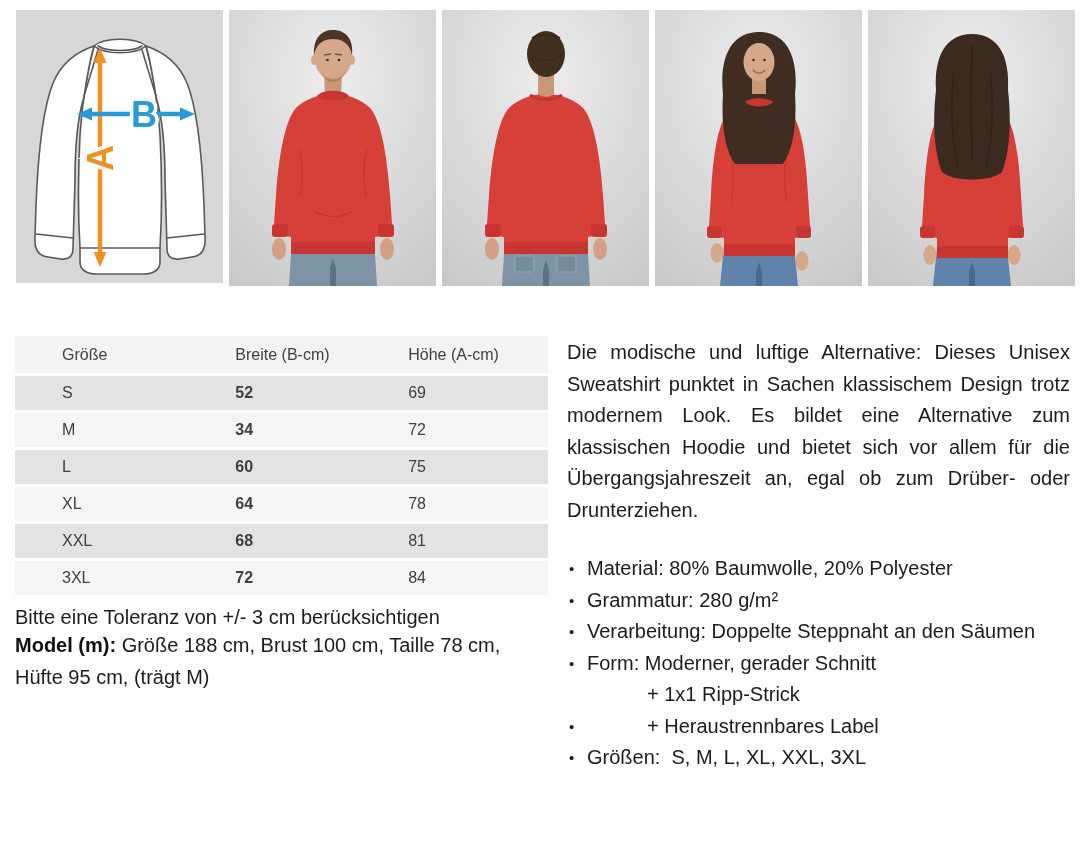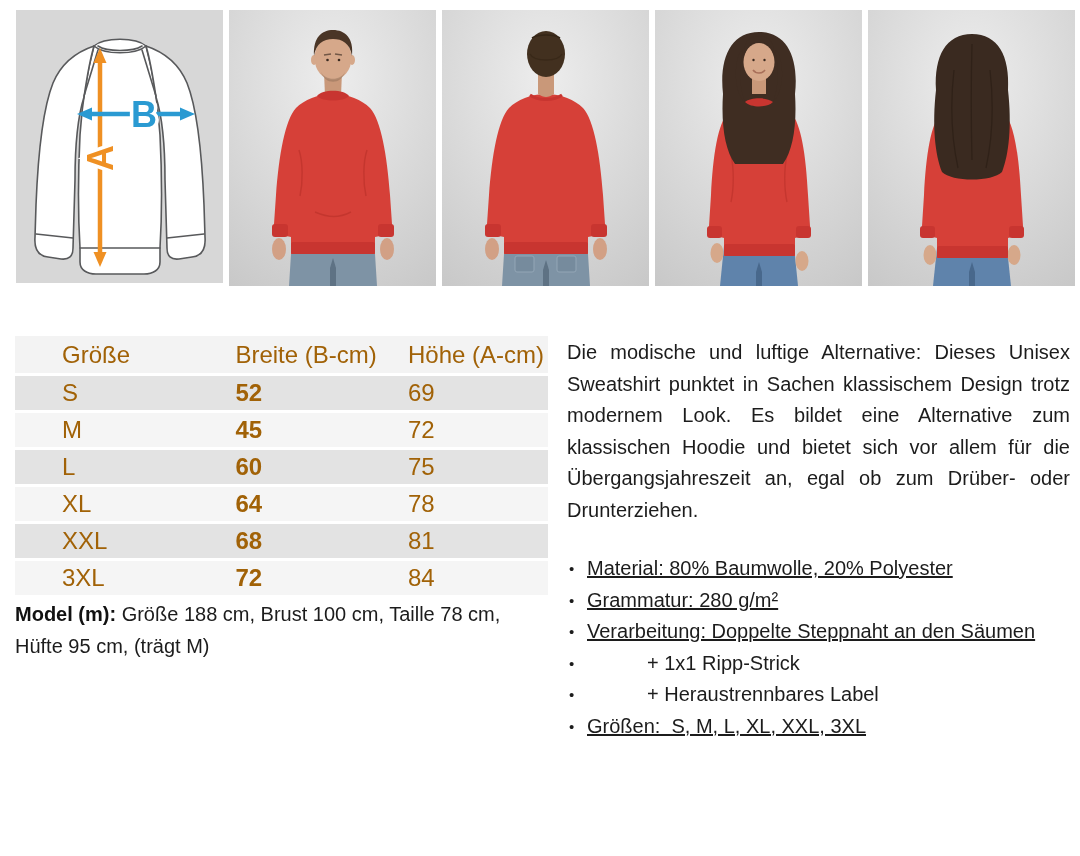--- a/index.html
+++ b/index.html
@@ -9,39 +9,39 @@
     -webkit-font-smoothing:antialiased;
   }
   
   .gallery{position:absolute;left:16px;top:10px;display:flex;gap:6px;}
   .panel{width:207px;height:276px;flex:0 0 auto;}
   .panel svg{display:block;width:207px;height:276px;}
 
   
   .left-col{position:absolute;left:15px;top:333px;width:533px;}
   table.size{border-collapse:separate;border-spacing:0 3px;width:533px;
-    color:#a16207;font-size:24px;}
+    color:#404040;font-size:16px;}
   table.size th{font-weight:400;text-align:left;background:#f3f3f3;height:37px;padding:0;}
   table.size td{height:34px;padding:0;}
   table.size tbody tr:nth-child(odd) td{background:#e3e3e3;}
   table.size tbody tr:nth-child(even) td{background:#f5f5f5;}
   .c1{width:190px;padding-left:47px !important;}
   .c2{width:190px;font-weight:bold;}
   .c3{width:153px;}
   .tolerance{margin-top:8px;font-size:20px;color:#1c1c1c;}
   .model-block{font-size:20px;line-height:32px;width:525px;}
   .model-block b{font-weight:700;color:#111;}
   
   .right-col{position:absolute;left:567px;top:337px;width:503px;}
   .desc{font-size:20px;line-height:31.5px;text-align:justify;}
   ul.facts{list-style:none;margin:27px 0 0 0;padding:0;font-size:20px;line-height:31.5px;}
   ul.facts li{display:flex;align-items:flex-start;}
   ul.facts .dot{width:18px;flex:0 0 18px;padding-left:2px;font-size:15px;line-height:31.5px;}
   ul.facts .b-body{flex:1;}
-  ul.facts .b-text{white-space:pre-wrap;text-decoration:underline;}
+  ul.facts .b-text{white-space:pre-wrap;}
   ul.facts .b-sub{margin-left:60px;white-space:pre-wrap;}
 </style>
 </head>
 <body>
 
 <div class="gallery">
 
   <div class="panel">
     <svg viewBox="0 0 207 276">
       <rect x="0" y="0" width="207" height="273" fill="#d7d7d7"></rect>
@@ -227,21 +227,21 @@
       </tr>
     </thead>
     <tbody>
       <tr>
         <td class="c1">S</td>
         <td class="c2">52</td>
         <td class="c3">69</td>
       </tr>
       <tr>
         <td class="c1">M</td>
-        <td class="c2">45</td>
+        <td class="c2">34</td>
         <td class="c3">72</td>
       </tr>
       <tr>
         <td class="c1">L</td>
         <td class="c2">60</td>
         <td class="c3">75</td>
       </tr>
       <tr>
         <td class="c1">XL</td>
         <td class="c2">64</td>
@@ -253,20 +253,21 @@
         <td class="c3">81</td>
       </tr>
       <tr>
         <td class="c1">3XL</td>
         <td class="c2">72</td>
         <td class="c3">84</td>
       </tr>
     </tbody>
   </table>
 
+  <div class="tolerance">Bitte eine Toleranz von +/- 3 cm berücksichtigen</div>
 
   <div class="model-block">
     <b>Model (m):</b><span> Größe 188 cm, Brust 100 cm, Taille 78 cm, Hüfte 95 cm, (trägt M)</span>
   </div>
 
 </div>
 
 <div class="right-col">
   <p class="desc" style="margin:0">Die modische und luftige Alternative: Dieses Unisex Sweatshirt punktet in Sachen klassischem Design trotz modernem Look. Es bildet eine Alternative zum klassischen Hoodie und bietet sich vor allem für die Übergangsjahreszeit an, egal ob zum Drüber- oder Drunterziehen.</p>
 
@@ -279,20 +280,21 @@
       <span class="dot">•</span>
       <span class="b-body"><span class="b-text">Grammatur: 280 g/m²</span></span>
     </li>
     <li>
       <span class="dot">•</span>
       <span class="b-body"><span class="b-text">Verarbeitung: Doppelte Steppnaht an den Säumen</span></span>
     </li>
     <li>
       <span class="dot">•</span>
       <span class="b-body">
+        <span class="b-text">Form: Moderner, gerader Schnitt</span>
         <div class="b-sub">+ 1x1 Ripp-Strick</div>
       </span>
     </li>
     <li>
       <span class="dot">•</span>
       <span class="b-body">
         <div class="b-sub">+ Heraustrennbares Label</div>
       </span>
     </li>
     <li>

